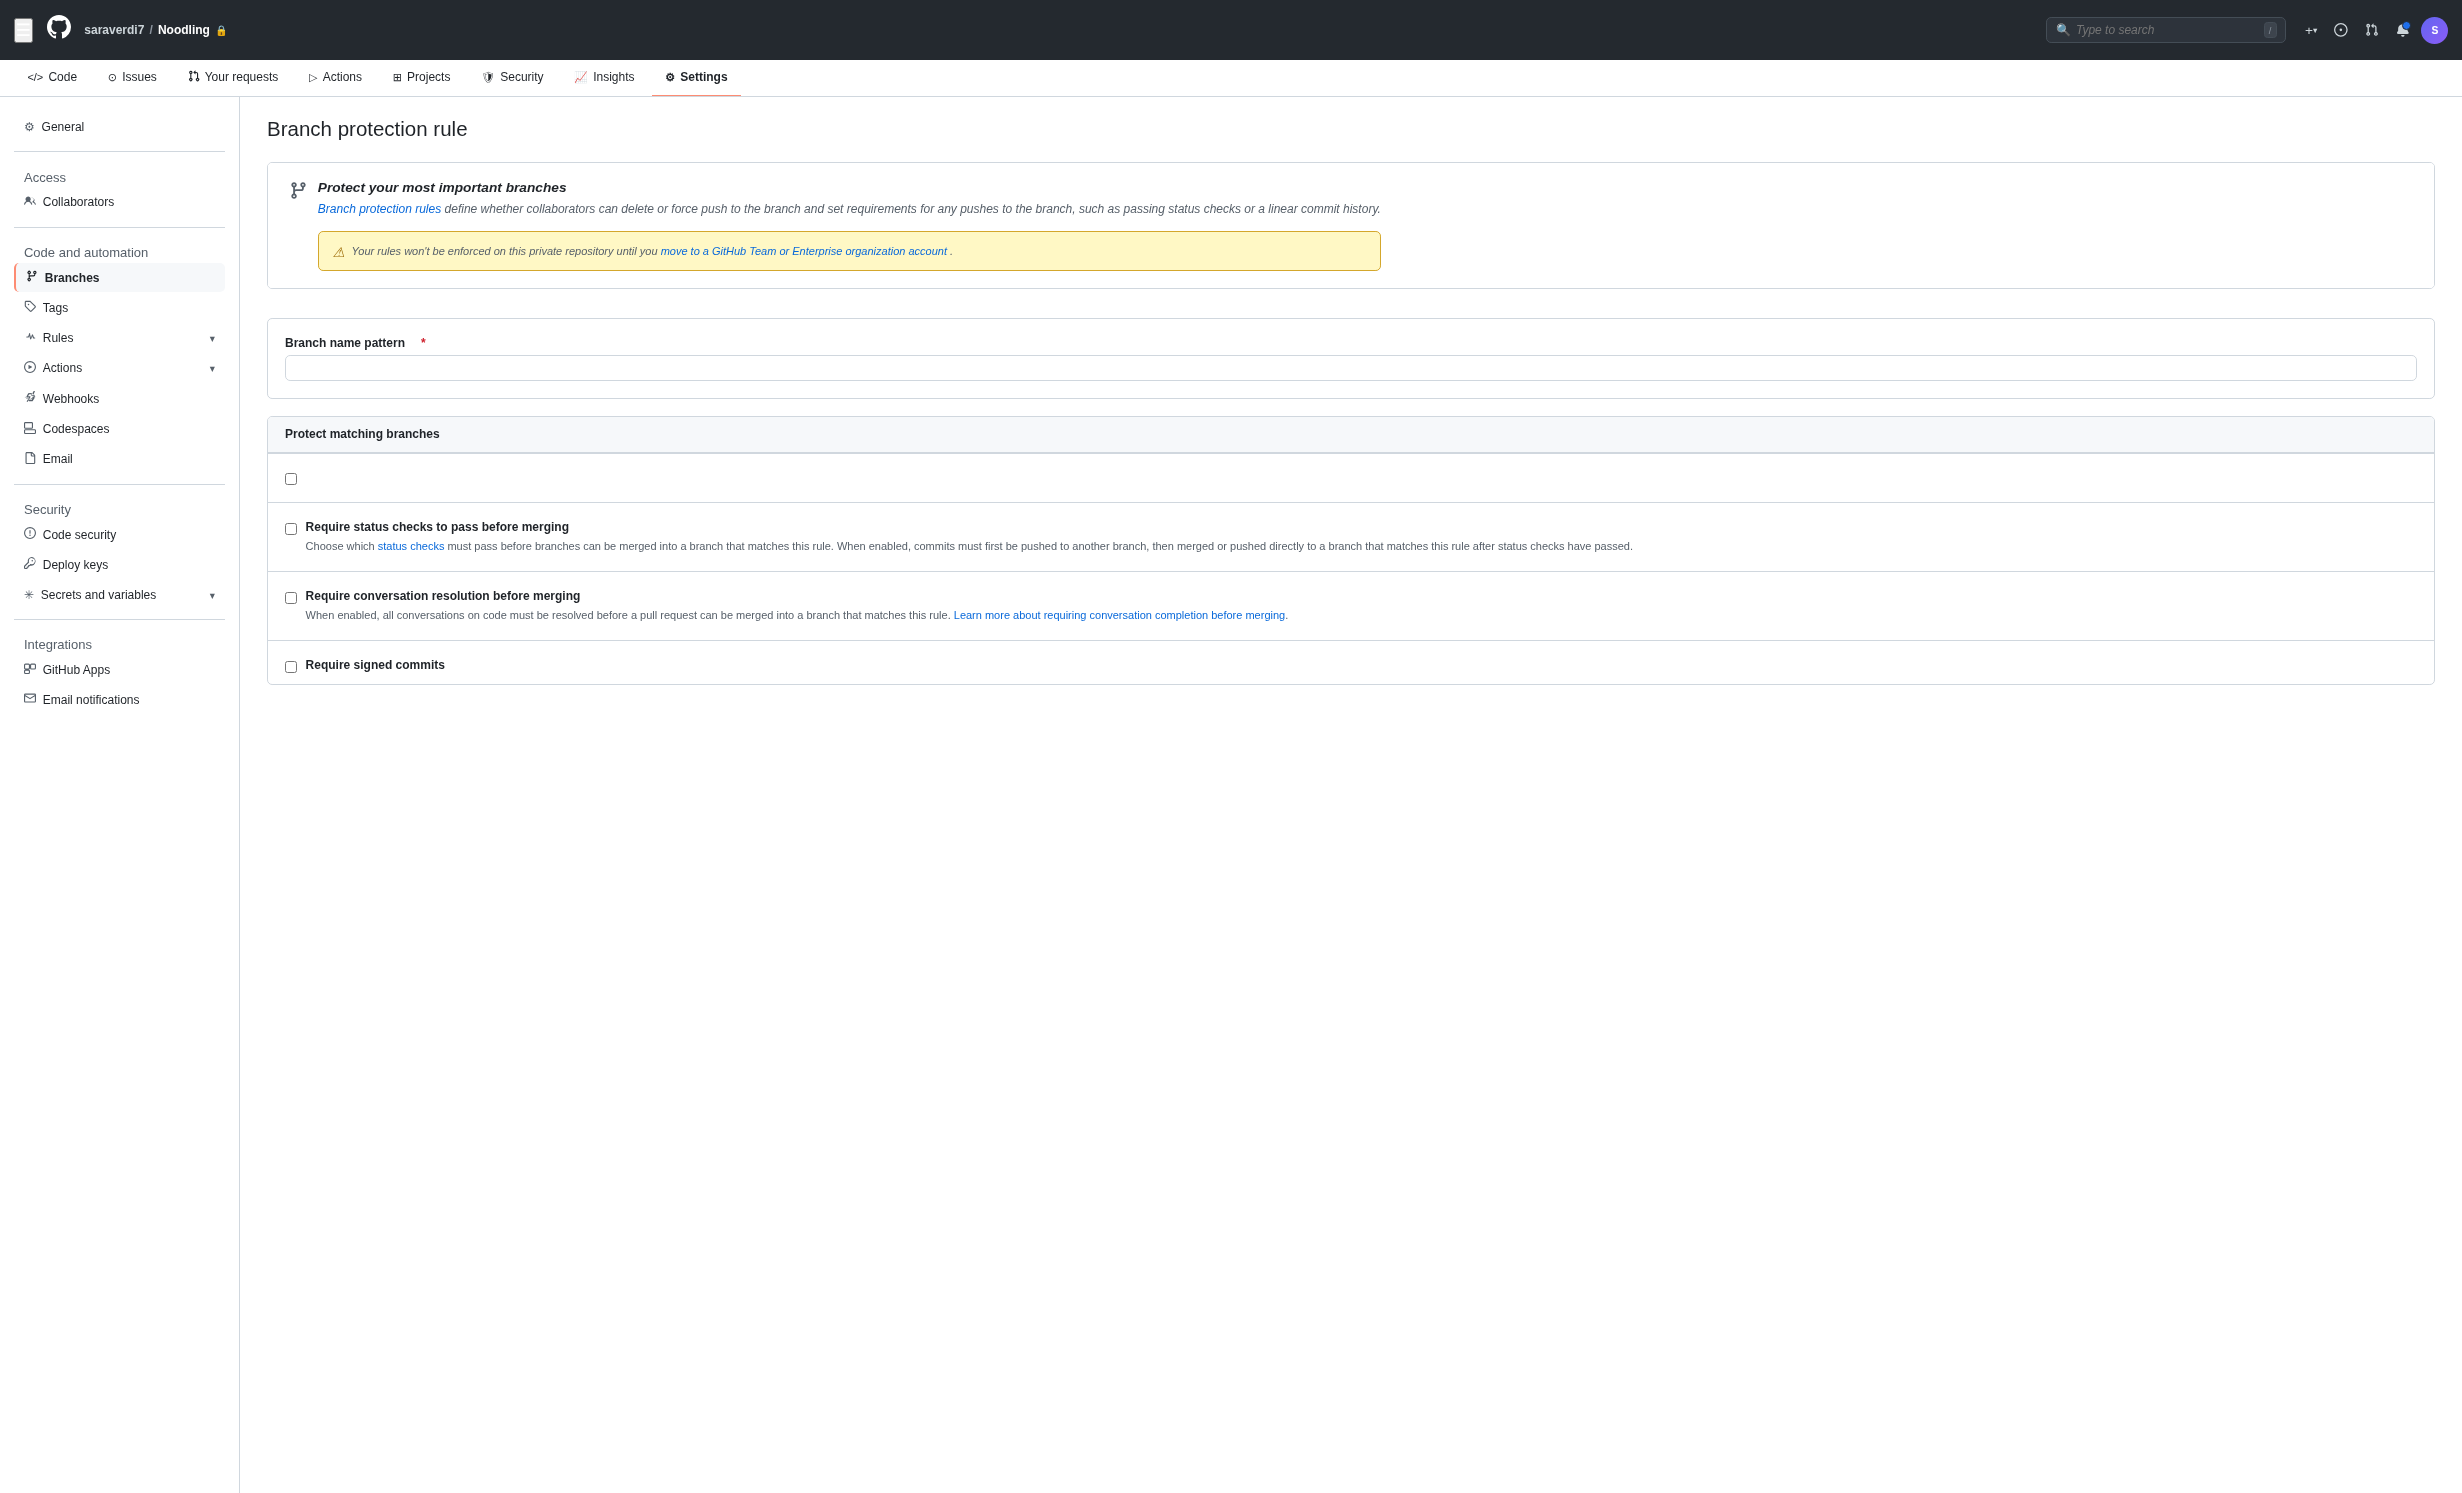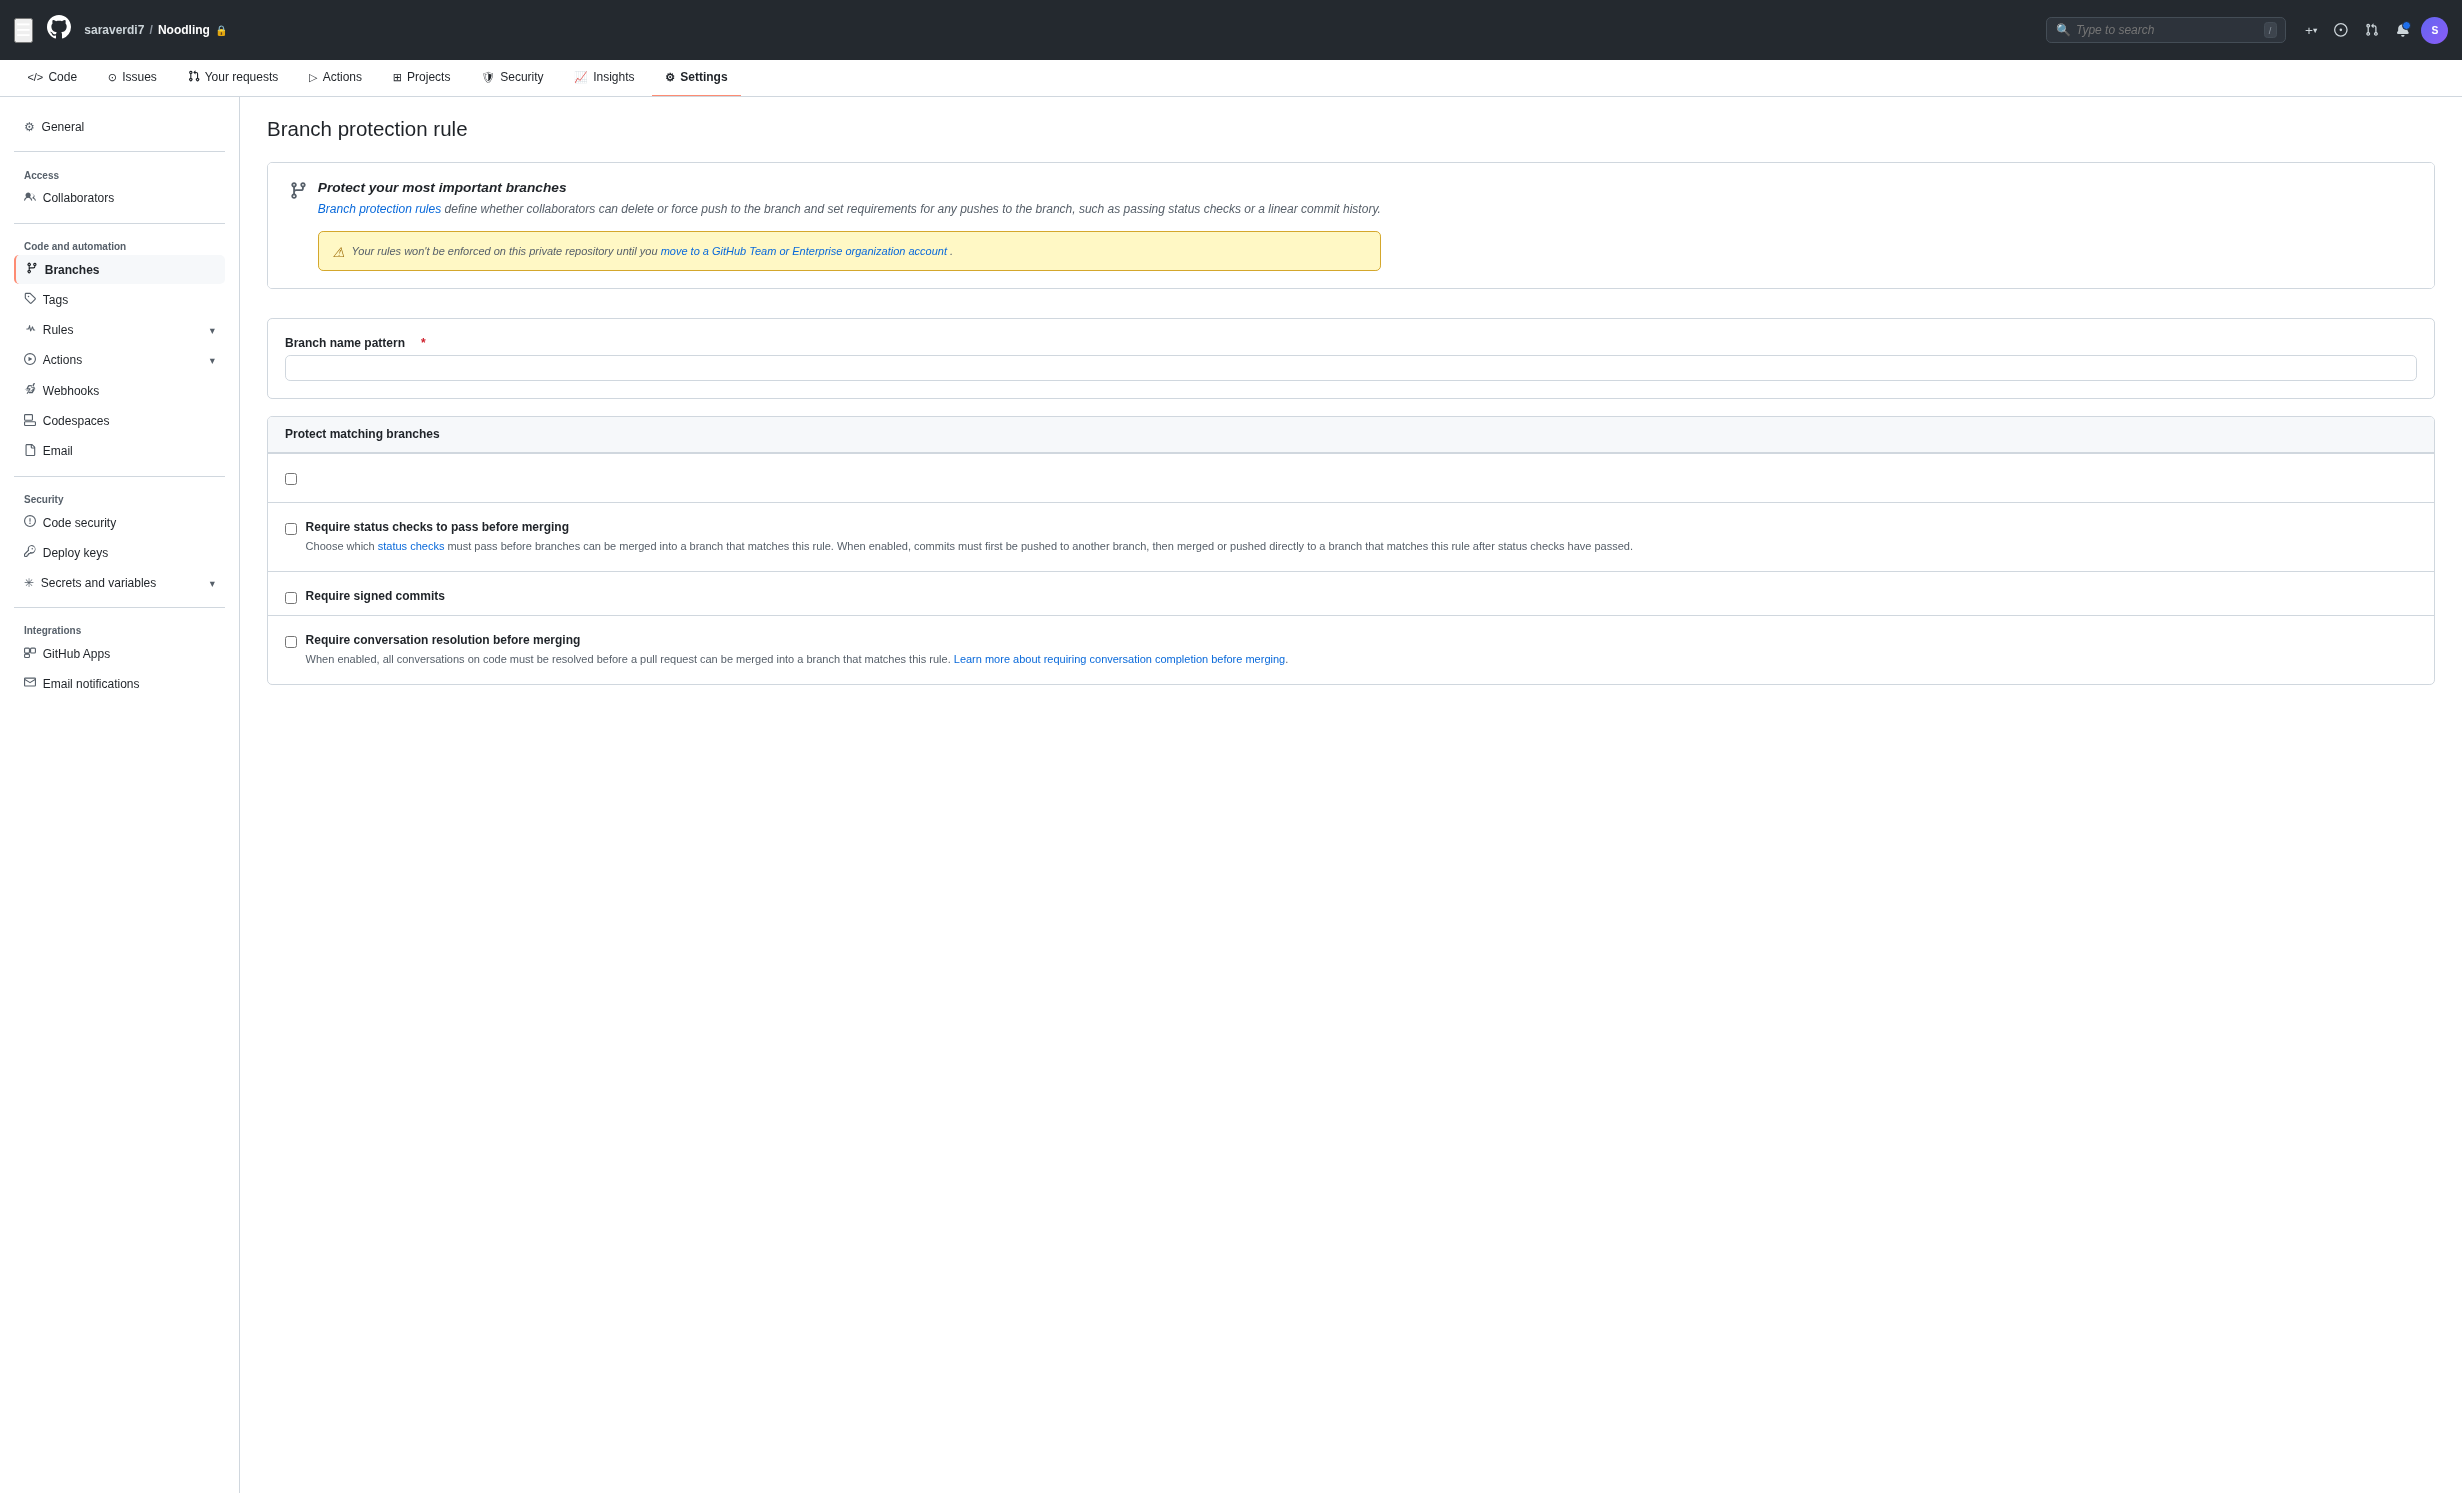--- a/index.html
+++ b/index.html
@@ -71,21 +71,21 @@
     
     .sidebar-item {
       display: flex; align-items: center; gap: 6.8px; padding: 6.8px 10.3px;
       border-radius: 5.1px; cursor: pointer; color: #1f2328; text-decoration: none;
       font-size: 12px; margin-bottom: 1.7px;
     }
     .sidebar-item.active { background: #f6f8fa; font-weight: 600; border-left: 2.6px solid #fd8c73; }
     .sidebar-item .s-icon { font-size: 12px; color: #57606a; flex-shrink: 0; }
     .sidebar-item .chevron { margin-left: auto; color: #57606a; font-size: 10.3px; }
     .sidebar-section-label {
-      font-size: 10px; font-weight: 700; color: #57606a; padding: 6.8px 10.3px 3.4px;
+      font-size: 13px; font-weight: 400; color: #57606a; padding: 6.8px 10.3px 3.4px;
       margin-top: 6.8px; text-transform: none;
     }
     .sidebar-divider { border: none; border-top: 0.9px solid #d0d7de; margin: 10.3px 0; }
 
     
     .page-title { font-size: 20.5px; font-weight: 400; margin-bottom: 20.5px; color: #1f2328; }
 
     
     .card {
       border: 0.9px solid #d0d7de; border-radius: 5.1px; margin-bottom: 29px; overflow: hidden; font-style: italic;
@@ -392,36 +392,36 @@
           <input type="checkbox" id="require-status" style="">
           <div>
             <div class="check-label">Require status checks to pass before merging</div>
             <div class="check-desc">
               <span>Choose which </span><a href="#">status checks</a><span> must pass before branches can be merged into a branch that matches this rule. When enabled, commits must first be pushed to another branch, then merged or pushed directly to a branch that matches this rule after status checks have passed.</span>
             </div>
           </div>
         </div>
       </div>
 
-      <div class="check-section" style="border-top: 0.9px solid #d0d7de; padding: 17px 17px 8.6px;">
-        <div class="check-row">
-          <input type="checkbox" id="require-signed" style="">
-          <div>
-            <div class="check-label">Require signed commits</div>
-          </div>
-        </div>
-      </div>
-
       <div class="check-section">
         <div class="check-row">
           <input type="checkbox" id="require-conversation" style="">
           <div>
             <div class="check-label">Require conversation resolution before merging</div>
             <div class="check-desc">
               <span>When enabled, all conversations on code must be resolved before a pull request can be merged into a branch that matches this rule. </span><a href="#">Learn more about requiring conversation completion before merging</a><span>.</span>
             </div>
           </div>
         </div>
       </div>
+
+      <div class="check-section" style="border-top: 0.9px solid #d0d7de; padding: 17px 17px 8.6px;">
+        <div class="check-row">
+          <input type="checkbox" id="require-signed" style="">
+          <div>
+            <div class="check-label">Require signed commits</div>
+          </div>
+        </div>
+      </div>
     </div>
   </main>
 </div>
 
 
 </body></html>

